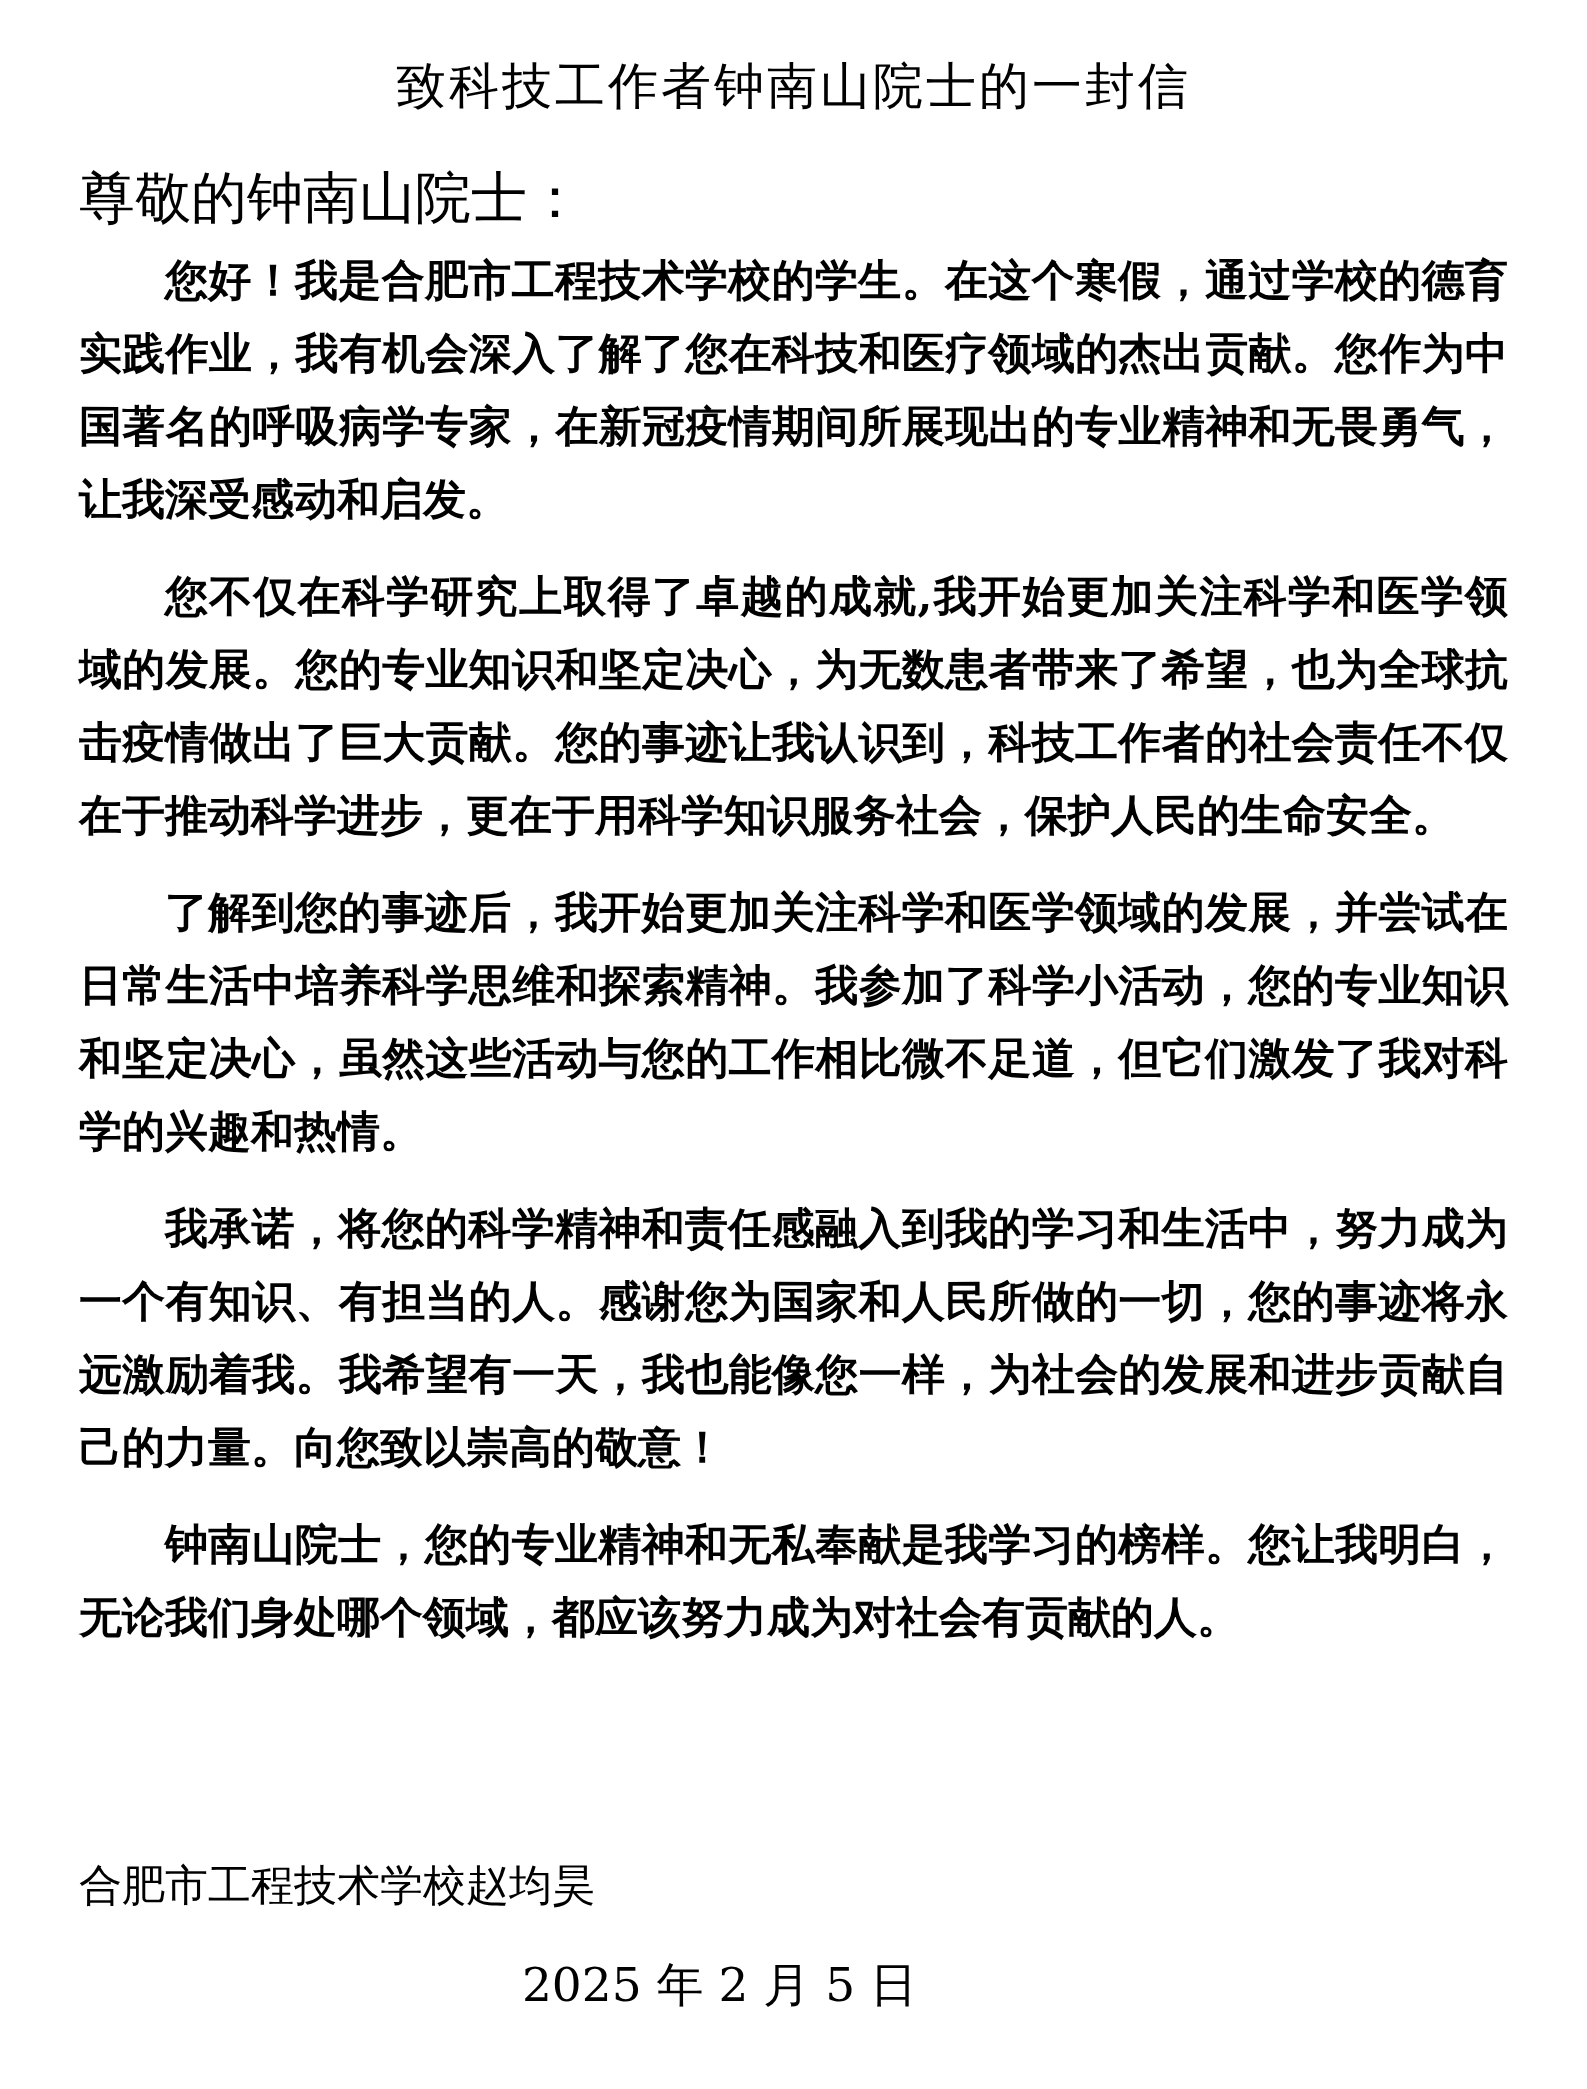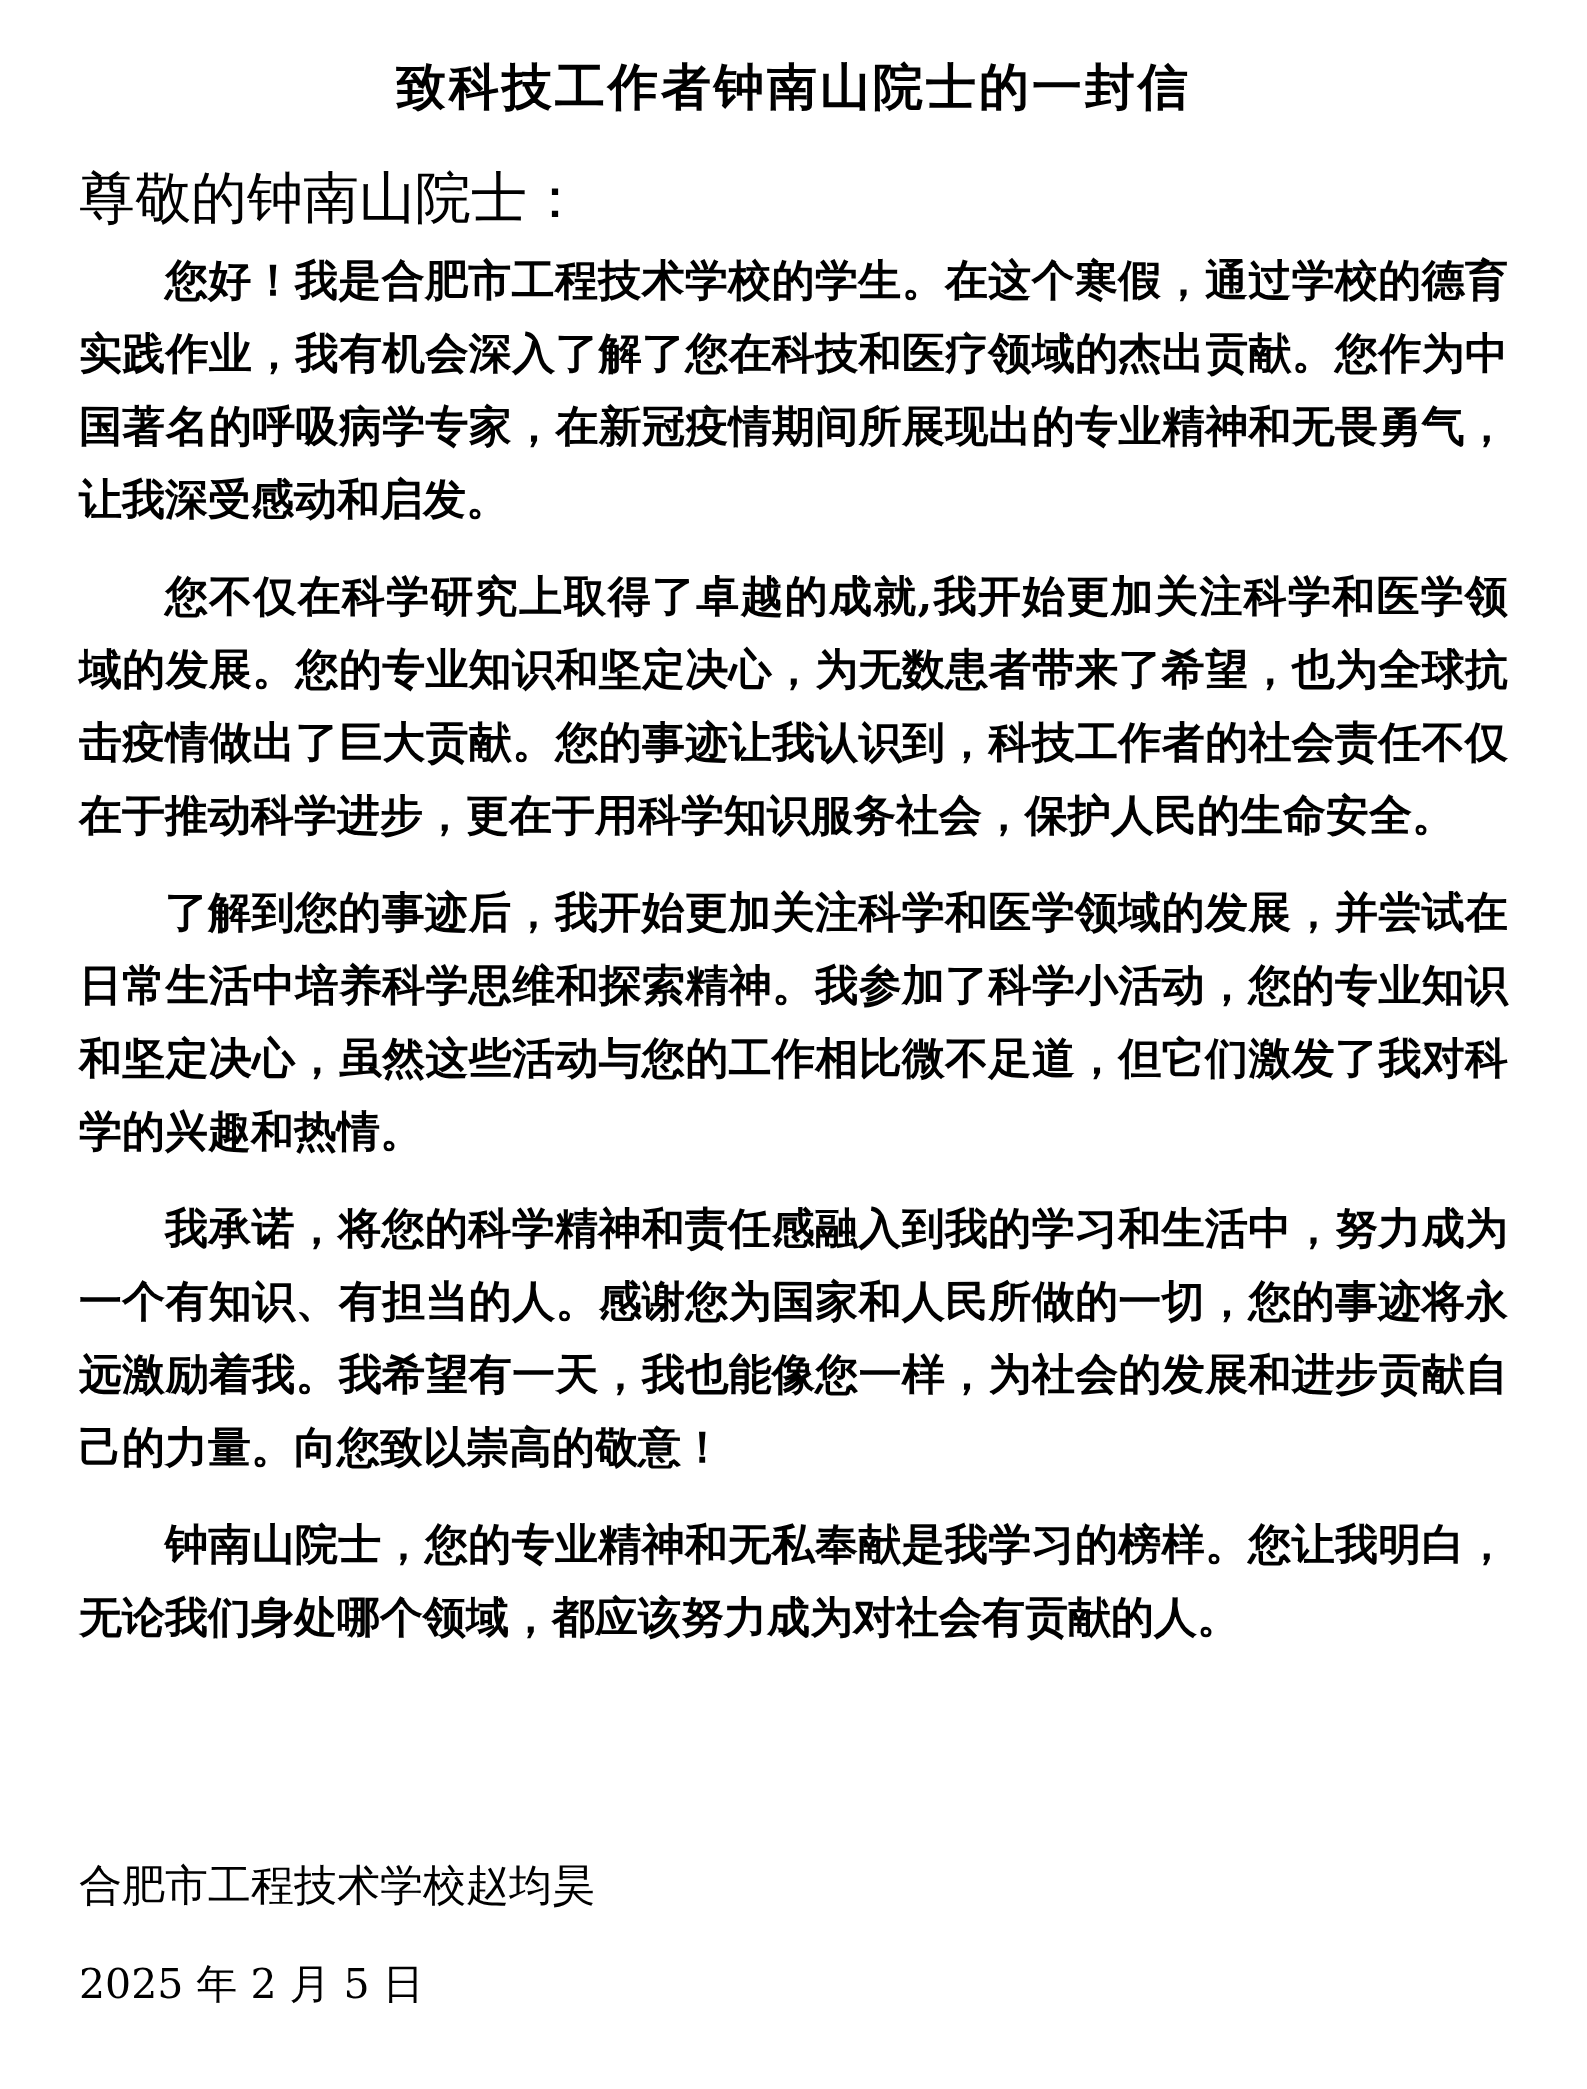--- a/index.html
+++ b/index.html
@@ -16,21 +16,21 @@
   }
   .page {
     box-sizing: border-box;
     width: 1587px;
     height: 2089px;
     padding: 38px 79px 0 79px;
     background: #ffffff;
   }
   .letter-title {
     font-size: 50px;
-    font-weight: bold;
+    font-weight: normal;
     text-align: center;
     letter-spacing: 3px;
     margin: 16px 0 42px 0;
     line-height: 1.3;
   }
   .salutation {
     font-size: 56px;
     line-height: 73px;
     margin: 0 0 10px 0;
   }
@@ -46,23 +46,23 @@
     margin-top: 195px;
   }
   .signature {
     font-size: 43px;
     line-height: 73px;
     text-align: left;
     padding-right: 52px;
     margin: 0;
   }
   .date-line {
-    font-size: 41px;
+    font-size: 47px;
     line-height: 73px;
-    text-align: left;
+    text-align: center;
     padding-right: 148px;
     margin: 26px 0 0 0;
   }
 </style>
 </head>
 <body>
 
 <div class="page">
   <h1 class="letter-title">致科技工作者钟南山院士的一封信</h1>
 

